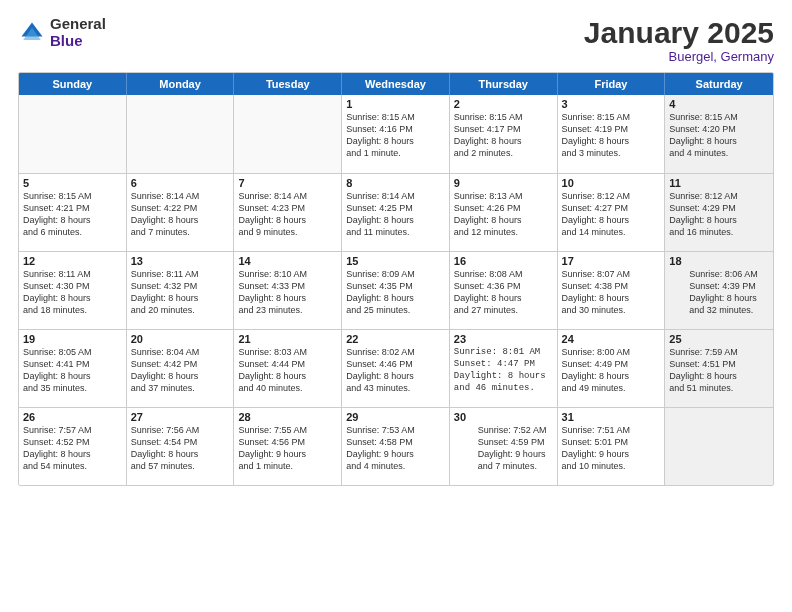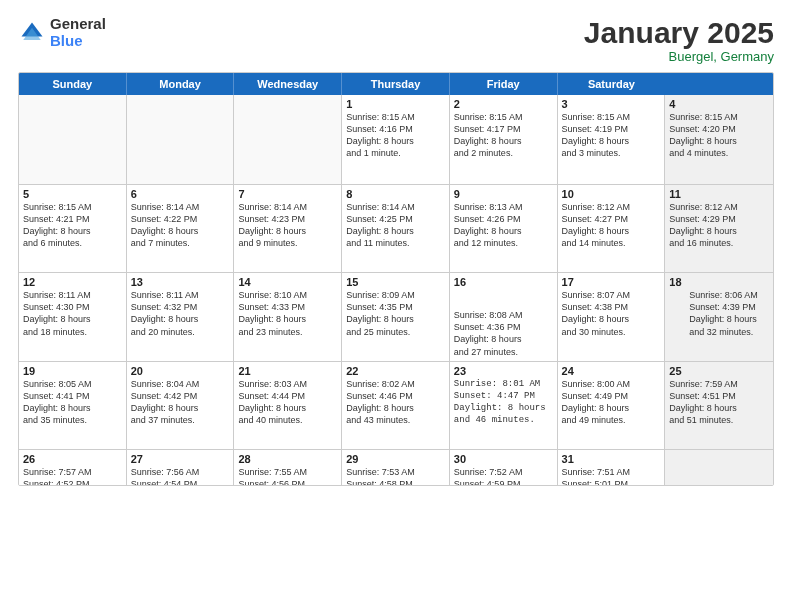--- a/index.html
+++ b/index.html
@@ -34,38 +34,38 @@
       line-height: 1.1;
     }
     .logo-general {
       font-size: 15px;
       font-weight: bold;
       color: #333;
     }
     .logo-blue {
       font-size: 15px;
       font-weight: bold;
-      color: #3b82f6;
+      color: #4c1d95;
     }
     .logo-icon {
       width: 28px;
       height: 28px;
     }
     .title-block {
       text-align: right;
     }
     .month-title {
       font-size: 30px;
       font-weight: bold;
       color: #333;
       line-height: 1.1;
     }
     .location {
       font-size: 13px;
-      color: #15803d;
+      color: #4c1d95;
     }
     .calendar {
       flex: 1;
       border: 1px solid #ccc;
       border-radius: 2px;
       overflow: hidden;
       display: flex;
       flex-direction: column;
     }
     .cal-header {
@@ -135,20 +135,21 @@
     <div class="title-block">
       <div class="month-title">January 2025</div>
       <div class="location">Buergel, Germany</div>
     </div>
   </div>
 
   <div class="calendar">
     <div class="cal-header">
     <div class="cal-header-cell">Sunday</div>
         <div class="cal-header-cell">Monday</div>
+        <div class="cal-header-cell">Tuesday</div>
         <div class="cal-header-cell">Wednesday</div>
         <div class="cal-header-cell">Thursday</div>
         <div class="cal-header-cell">Friday</div>
         <div class="cal-header-cell">Saturday</div>
       </div>
     <div class="cal-body">
     <div class="cal-row">
           <div class="cal-cell empty"></div>
           <div class="cal-cell empty"></div>
           <div class="cal-cell empty"></div>
@@ -256,21 +257,21 @@
           </div>
           <div class="cal-cell">
             <div class="day-num">15</div>
             <div class="cell-info" style="white-space: pre-line;">Sunrise: 8:09 AM
 Sunset: 4:35 PM
 Daylight: 8 hours
 and 25 minutes.</div>
           </div>
           <div class="cal-cell">
             <div class="day-num">16</div>
-            <div class="cell-info" style="white-space: pre-line; margin-top: 21px;">Sunrise: 8:08 AM
+            <div class="cell-info" style="white-space: pre-line;">Sunrise: 8:08 AM
 Sunset: 4:36 PM
 Daylight: 8 hours
 and 27 minutes.</div>
           </div>
           <div class="cal-cell">
             <div class="day-num">17</div>
             <div class="cell-info" style="white-space: pre-line;">Sunrise: 8:07 AM
 Sunset: 4:38 PM
 Daylight: 8 hours
 and 30 minutes.</div>
@@ -358,21 +359,21 @@
           </div>
           <div class="cal-cell">
             <div class="day-num">29</div>
             <div class="cell-info" style="white-space: pre-line;">Sunrise: 7:53 AM
 Sunset: 4:58 PM
 Daylight: 9 hours
 and 4 minutes.</div>
           </div>
           <div class="cal-cell">
             <div class="day-num">30</div>
-            <div class="cell-info" style="white-space: pre-line;">Sunrise: 7:52 AM
+            <div class="cell-info" style="white-space: pre-line; margin-left: 24px;">Sunrise: 7:52 AM
 Sunset: 4:59 PM
 Daylight: 9 hours
 and 7 minutes.</div>
           </div>
           <div class="cal-cell">
             <div class="day-num">31</div>
             <div class="cell-info" style="white-space: pre-line;">Sunrise: 7:51 AM
 Sunset: 5:01 PM
 Daylight: 9 hours
 and 10 minutes.</div>

